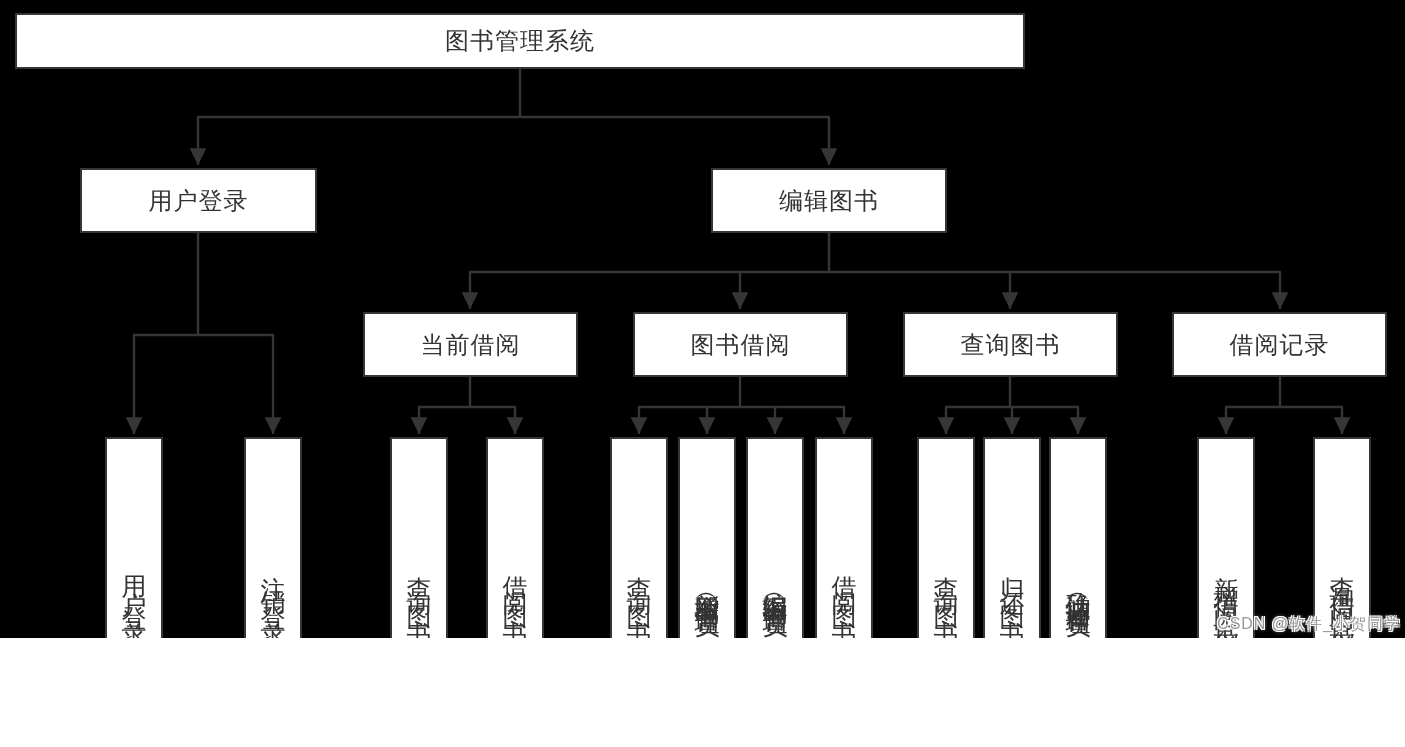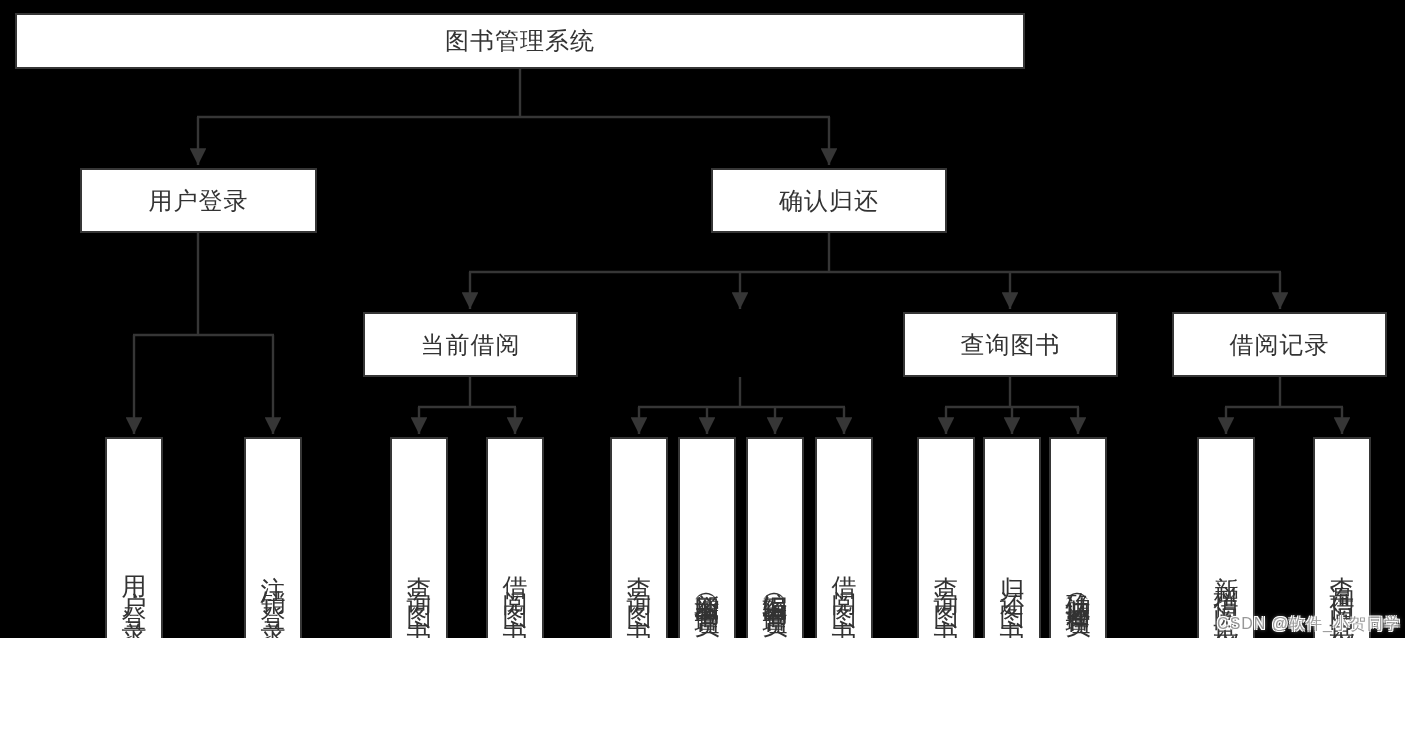--- a/index.html
+++ b/index.html
@@ -100,25 +100,28 @@
   </svg>
 
   <div class="box h" style="left:15px;top:13px;width:1010px;height:56px">
     <span>图书管理系统</span>
   </div>
 
   <div class="box h" style="left:80px;top:168px;width:237px;height:65px">
     <span>用户登录</span>
   </div>
   <div class="box h" style="left:711px;top:168px;width:236px;height:65px">
-    <span>确认归还</span>
+    <span>编辑图书</span>
   </div>
 
   <div class="box h" style="left:363px;top:312px;width:215px;height:65px">
     <span>当前借阅</span>
+  </div>
+  <div class="box h" style="left:633px;top:312px;width:215px;height:65px">
+    <span>图书借阅</span>
   </div>
   <div class="box h" style="left:903px;top:312px;width:215px;height:65px">
     <span>查询图书</span>
   </div>
   <div class="box h" style="left:1172px;top:312px;width:215px;height:65px">
     <span>借阅记录</span>
   </div>
 
   <div class="box v" style="left:105px">
     <span class="vtext ls-wide">用户登录</span>

